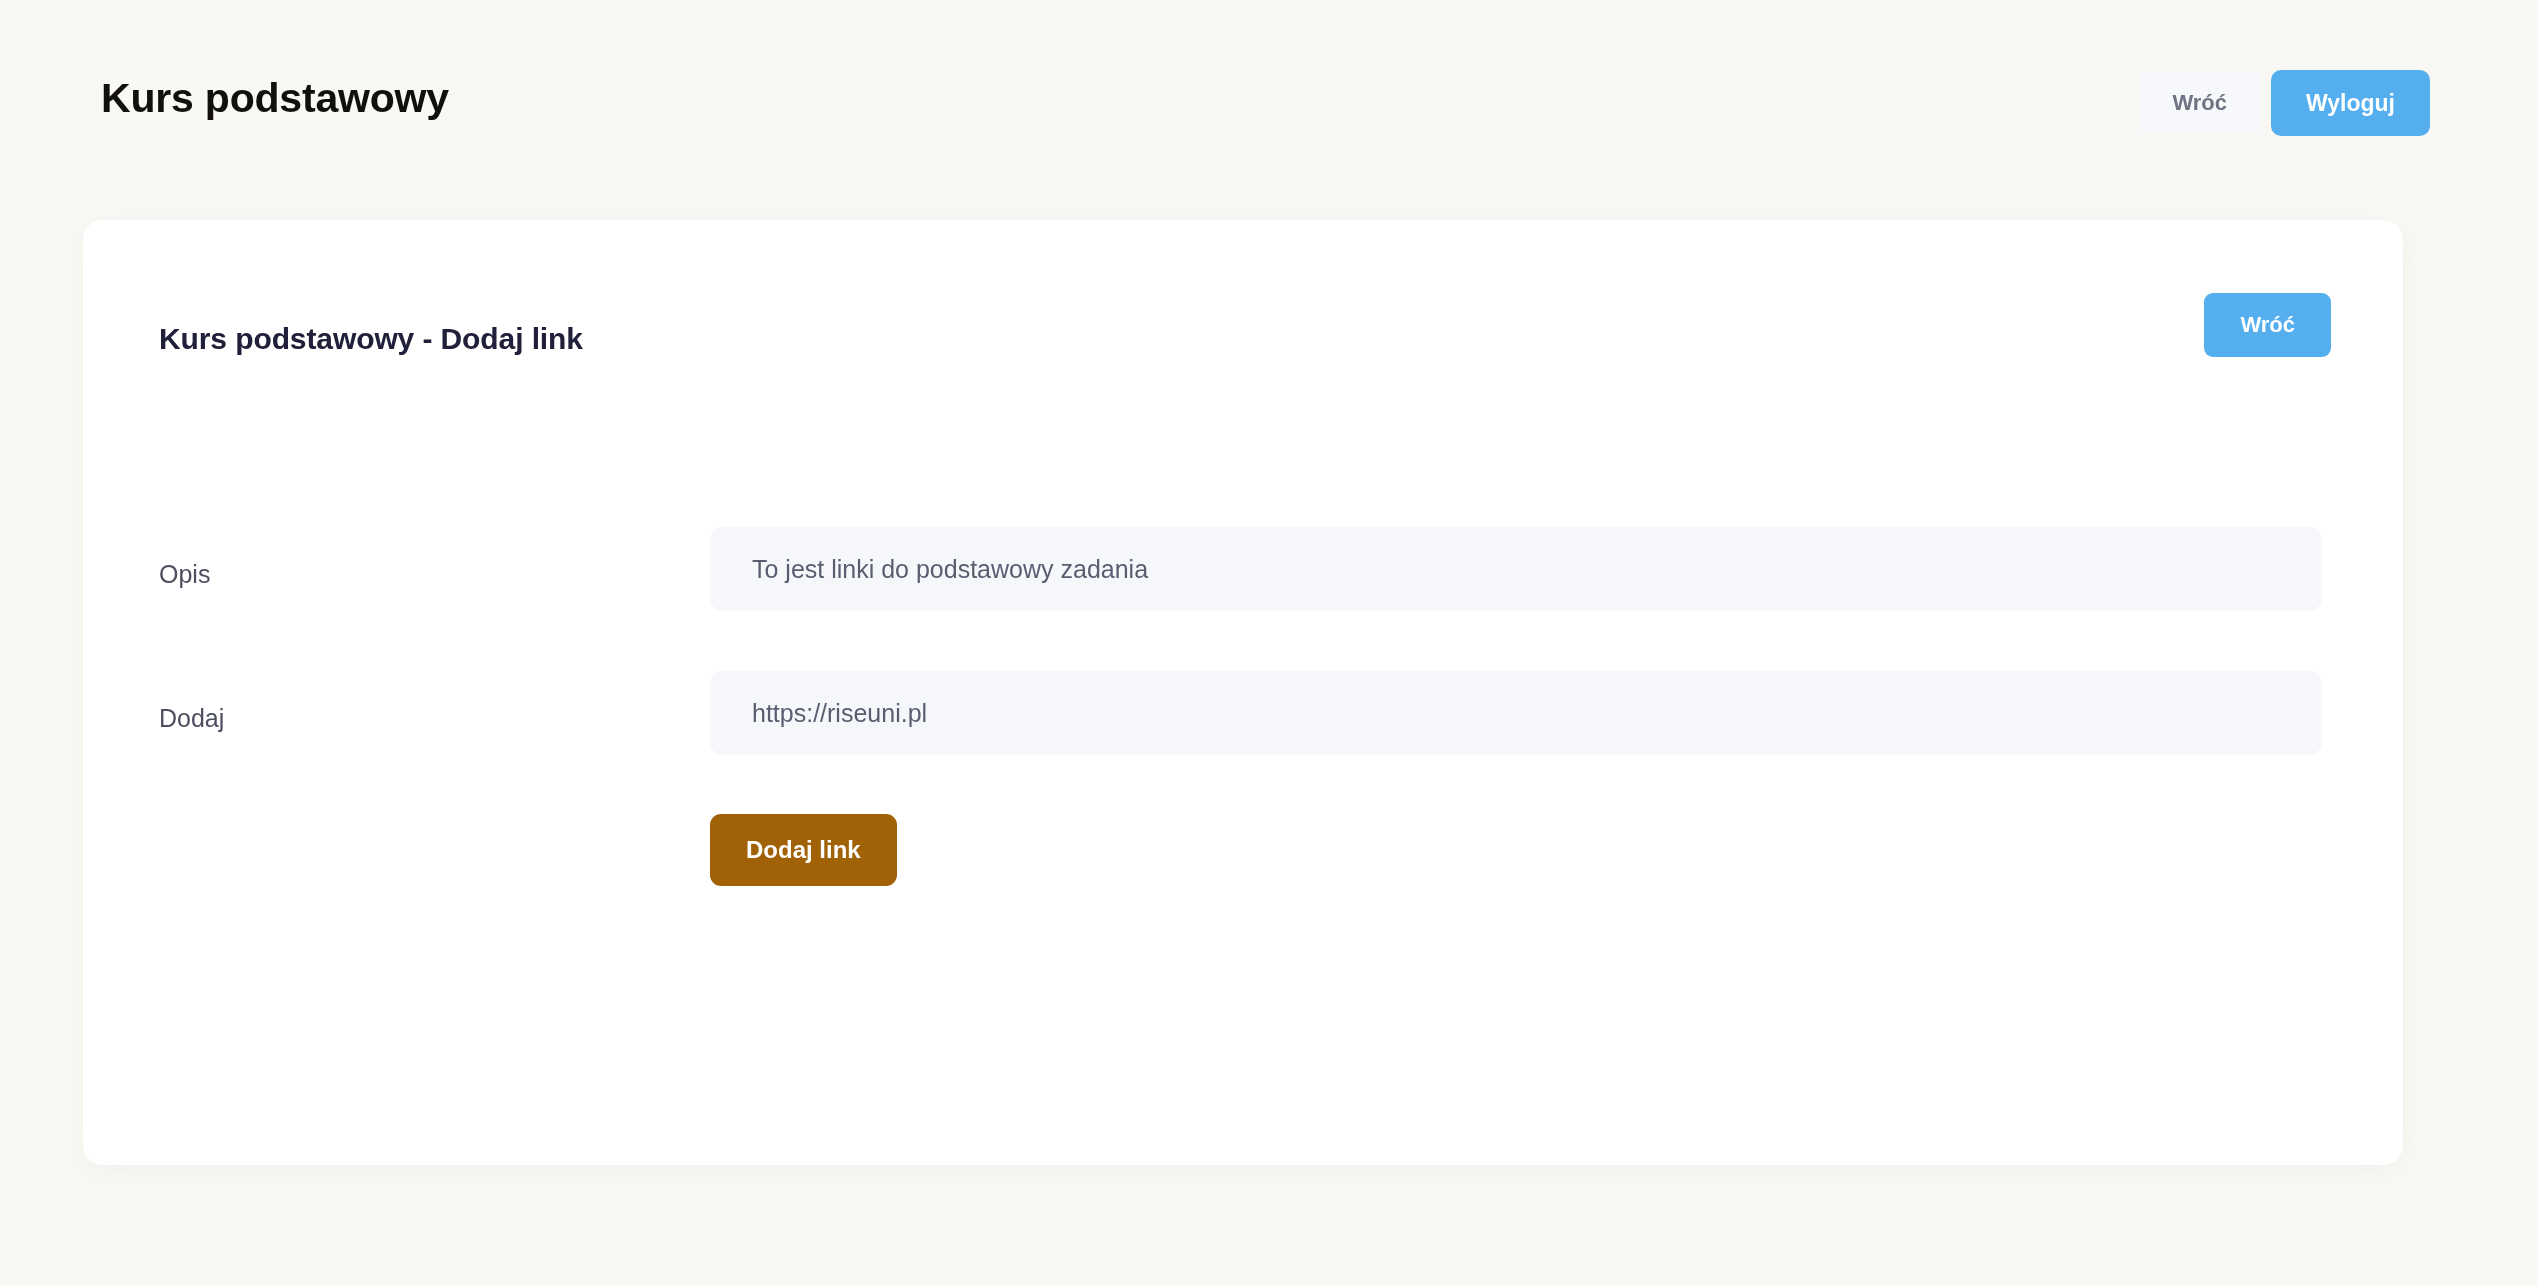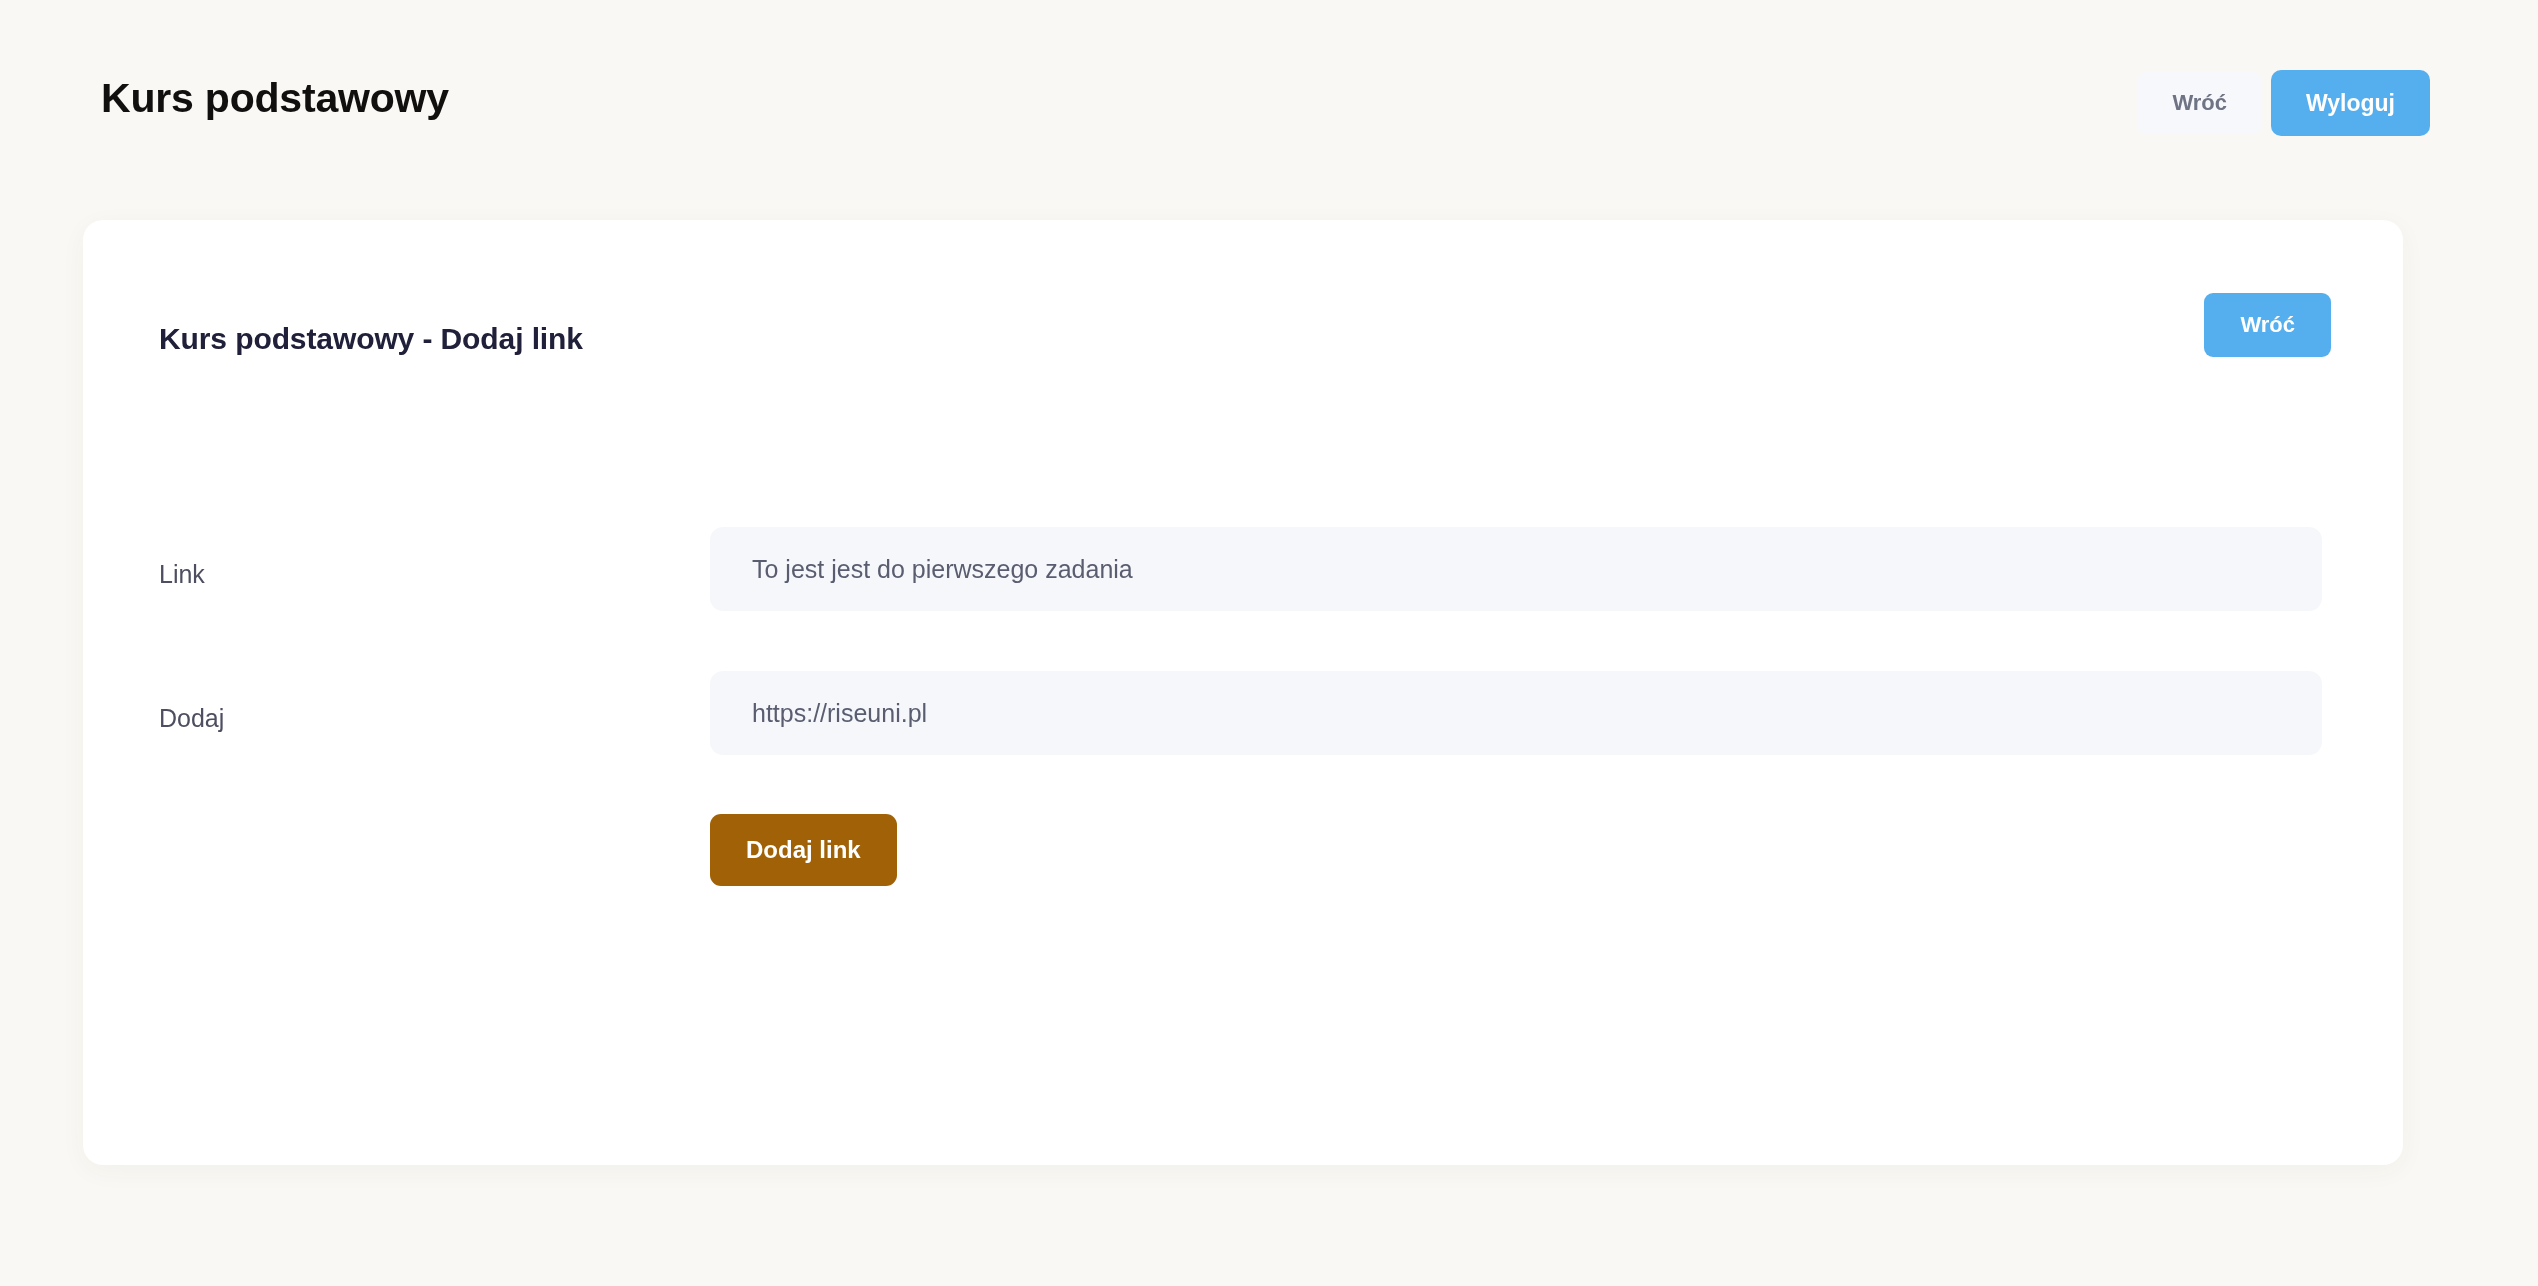--- a/index.html
+++ b/index.html
@@ -194,22 +194,22 @@
 
   <div class="card-header">
     <div class="card-title">Kurs podstawowy - Dodaj link</div>
     <button class="btn btn-back-card">Wróć</button>
   </div>
 
   <div class="form">
 
 
     <div class="form-row">
-      <div class="form-label">Link</div>
-      <div class="form-field">To jest jest do pierwszego zadania</div>
+      <div class="form-label">Opis</div>
+      <div class="form-field">To jest linki do podstawowy zadania</div>
     </div>
 
     <div class="form-row">
       <div class="form-label">Dodaj</div>
       <div class="form-field">https://riseuni.pl</div>
     </div>
 
     <div class="form-actions">
       <button class="btn btn-submit">Dodaj link</button>
     </div>

